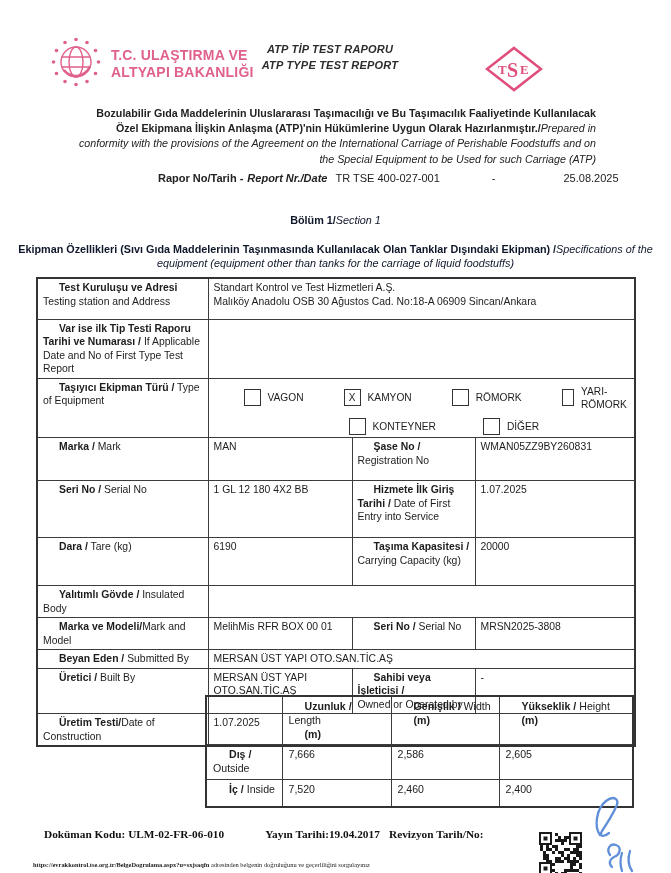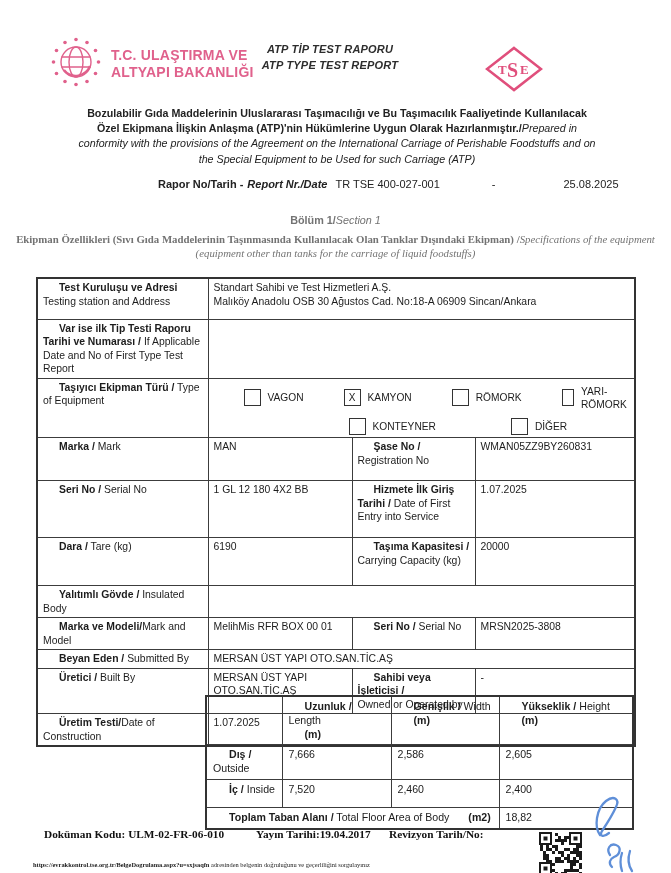--- a/index.html
+++ b/index.html
@@ -7,39 +7,39 @@
         font-family:"Liberation Sans",sans-serif;color:#1c1c1c;}
 
   
   .ministry{position:absolute;left:50px;top:36px;display:flex;align-items:center;gap:9px;}
   .ministry-name{color:#e0618c;font-weight:bold;font-size:14px;line-height:1.2;letter-spacing:.2px;}
   .title-block{position:absolute;left:160px;top:42px;width:340px;text-align:center;}
   .title-line{font-weight:bold;font-style:italic;font-size:11px;color:#2d2d2d;line-height:1.45;letter-spacing:.2px;}
   .tse-logo{position:absolute;left:485px;top:46px;}
 
   
-  .intro{position:absolute;left:78px;top:106px;width:518px;text-align:center;font-size:10.7px;line-height:1.42;color:#222;}
+  .intro{position:absolute;left:78px;top:106px;width:518px;text-align:right;font-size:10.7px;line-height:1.42;color:#222;}
   .intro .tr{font-weight:bold;}
   .intro .en{font-style:italic;font-weight:500;}
 
   
-  .report-line{position:absolute;left:0;top:178px;width:100%;font-size:11px;color:#222;}
+  .report-line{position:absolute;left:0;top:172px;width:100%;font-size:11px;color:#222;}
   .report-line .inner{margin-left:158px;display:flex;align-items:baseline;}
   .rl-label{font-weight:bold;}
   .rl-label-en{font-weight:bold;font-style:italic;margin-left:4px;}
   .rl-number{margin-left:8px;}
   .rl-sep{margin-left:52px;}
   .rl-date{margin-left:68px;}
 
   
-  .section-head{position:absolute;left:10px;top:214px;width:651px;text-align:center;color:#737373;}
+  .section-head{position:absolute;left:10px;top:214px;width:651px;text-align:center;color:#0f172a;}
   .sh1{font-size:10.8px;}
   .sh1 .tr{font-weight:bold;}
   .sh1 .en{font-style:italic;}
-  .sh2{font-size:10.8px;line-height:1.32;margin-top:6px;font-family:Liberation Serif, serif;}
+  .sh2{font-size:10.8px;line-height:1.32;margin-top:16px;}
   .sh2 .tr{font-weight:bold;}
   .sh2 .en{font-style:italic;}
 
   
   .main-table{position:absolute;left:36px;top:277px;border-collapse:collapse;table-layout:fixed;width:598px;border:2px solid #333;}
   .main-table td{border:1px solid #3c3c3c;vertical-align:top;padding:2px 5px;font-size:10.4px;line-height:1.3;overflow:hidden;}
   .b{font-weight:bold;margin-left:16px;}
   .cell-2line span{display:block;}
 
   
@@ -53,21 +53,21 @@
   .cb-label{font-size:10.2px;}
 
   
   .dims-table{position:absolute;left:205px;top:695px;border-collapse:collapse;table-layout:fixed;width:427px;border:2px solid #333;}
   .dims-table td{border:1px solid #3c3c3c;vertical-align:top;padding:3px 6px;font-size:10.6px;line-height:1.3;}
 
   
   .footer-line{position:absolute;left:44px;top:828px;display:flex;font-family:"Liberation Serif",serif;
                font-weight:bold;font-size:11.3px;color:#111;}
   .f-doc{width:212px;}
-  .f-pub{width:133px;}
+  .f-pub{width:133px;text-align:center;}
   .f-rev{}
   .verify-line{position:absolute;left:33px;top:861px;font-family:"Liberation Serif",serif;font-size:6.4px;color:#222;white-space:nowrap;}
   .verify-line .url{font-weight:bold;}
   .qr{position:absolute;left:539px;top:832px;width:44px;height:41px;overflow:hidden;}
   .signature{position:absolute;left:586px;top:793px;width:70px;height:80px;}
 </style>
 </head>
 <body>
 
 <div class="page">
@@ -148,21 +148,21 @@
         <col style="width:160px">
       </colgroup>
 
     <tbody>
         <tr style="height:41px">
       <td class="cell-2line">
         <span class="b">Test Kuruluşu ve Adresi</span>
         <span>Testing  station and Address</span>
       </td>
       <td colspan="3" class="cell-2line">
-        <span>Standart Sahibi ve Test Hizmetleri A.Ş.</span>
+        <span>Standart Kontrol ve Test Hizmetleri A.Ş.</span>
         <span>Malıköy Anadolu OSB 30 Ağustos Cad. No:18-A 06909 Sincan/Ankara</span>
       </td>
     </tr>
 
     <tr style="height:50px">
       <td>
         <span class="b">Var ise ilk Tip Testi Raporu Tarihi ve Numarası /</span>
         <span>If Applicable Date and No of First Type Test Report</span>
       </td>
       <td colspan="3"></td>
@@ -187,21 +187,21 @@
             <span class="cb-item">
               <span class="cb-box"></span>
               <span class="cb-label">RÖMORK</span>
             </span>
             <span class="cb-item">
               <span class="cb-box"></span>
               <span class="cb-label">YARI-RÖMORK</span>
             </span>
           </div>
           <div class="cb-line cb-line2">
-            <span class="cb-item" style="margin-right:75px">
+            <span class="cb-item" style="margin-right:47px">
               <span class="cb-box"></span>
               <span class="cb-label">KONTEYNER</span>
             </span>
             <span class="cb-item">
               <span class="cb-box"></span>
               <span class="cb-label">DİĞER</span>
             </span>
           </div>
         </div>
       </td>
@@ -335,27 +335,20 @@
       <td>2,605</td>
     </tr>
     <tr style="height:28px">
       <td>
         <span class="b">İç /</span>
         <span>Inside</span>
       </td>
       <td>7,520</td>
       <td>2,460</td>
       <td>2,400</td>
-    </tr>
-    <tr style="height:22px">
-      <td colspan="3">
-        <span class="b">Toplam Taban Alanı /</span>
-        <span>Total Floor Area of Body </span><span class="b">(m2)</span>
-      </td>
-      <td>18,82</td>
     </tr>
   </tbody>
     </table>
 
   <div class="footer-line">
     <span class="f-doc">Doküman Kodu: ULM-02-FR-06-010</span>
     <span class="f-pub">Yayın Tarihi:19.04.2017</span>
     <span class="f-rev">Revizyon Tarih/No:</span>
   </div>
 

